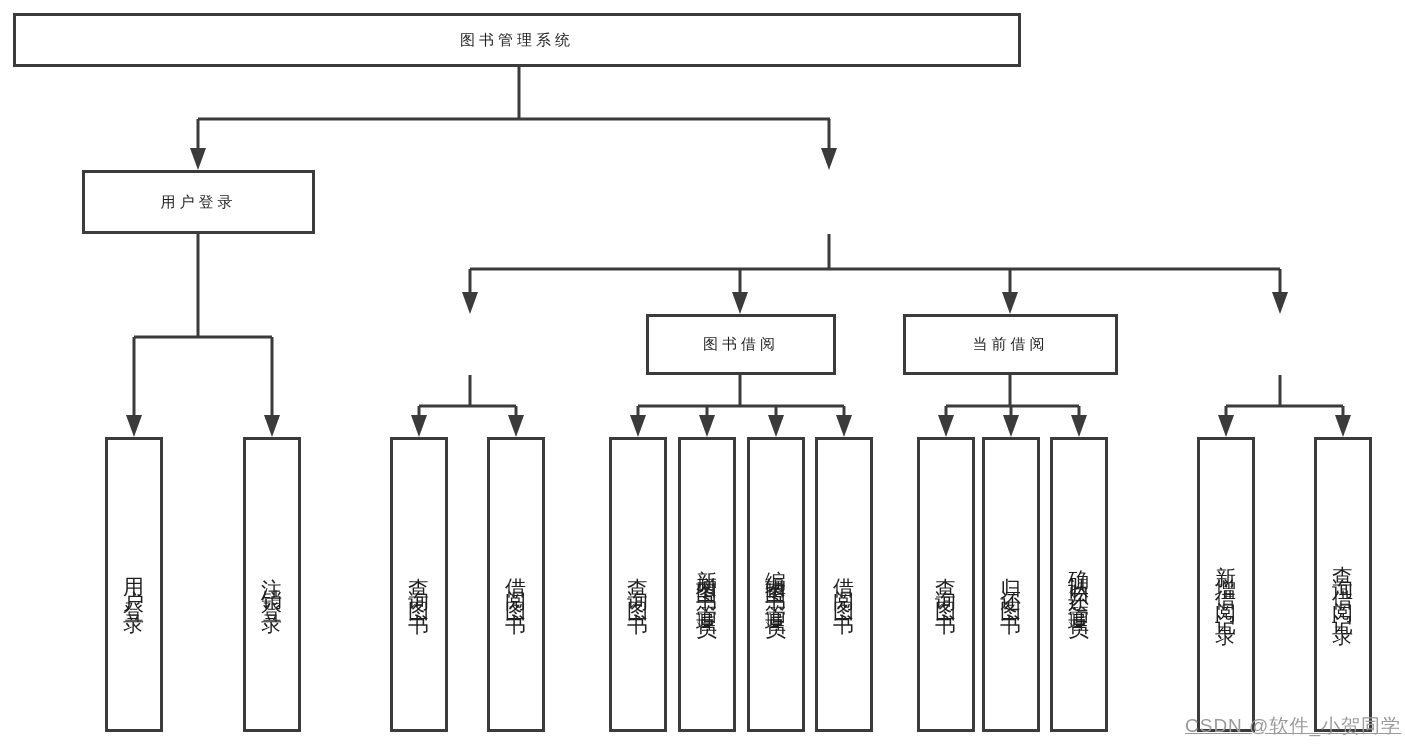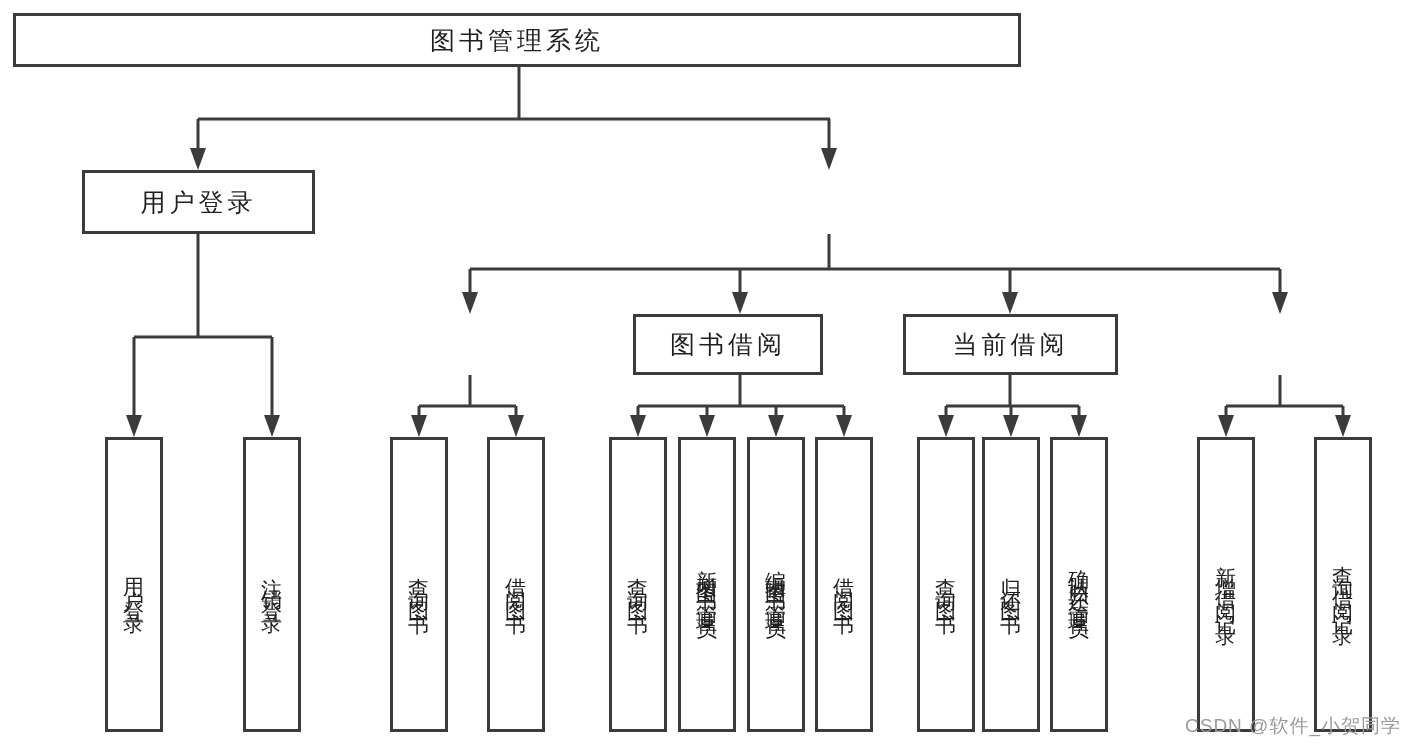--- a/index.html
+++ b/index.html
@@ -25,21 +25,21 @@
     position: absolute;
     box-sizing: border-box;
     background: #ffffff;
     border: 3px solid #3b3b3b;
     display: flex;
     align-items: center;
     justify-content: center;
     color: #1f1f1f;
   }
   .hbox span {
-    font-size: 25px;
+    font-size: 15px;
     letter-spacing: 4px;
     white-space: nowrap;
   }
   .root  { left: 13px;  top: 13px;  width: 1008px; height: 54px; }
   .lvl2  { top: 170px; height: 64px; }
   .lvl3  { top: 314px; height: 61px; }
   .leaf  { top: 437px; width: 58px; height: 295px; }
   .leaf .vtext {
     writing-mode: vertical-rl;
     text-orientation: mixed;
@@ -50,20 +50,21 @@
   }
   .leaf.long .vtext { letter-spacing: 7px; }
   .watermark {
     position: absolute;
     left: 1185px;
     top: 713px;
     font-size: 19px;
     letter-spacing: 1px;
     color: #9a9a9a;
     white-space: nowrap;
+    text-decoration: underline;
   }
   .stroke { stroke: #3b3b3b; stroke-width: 3; fill: none; }
   .arrow  { fill: #3b3b3b; stroke: none; }
 </style>
 </head>
 <body>
 
 <div id="canvas">
 
   <svg id="connectors" viewBox="0 0 1405 747" xmlns="http://www.w3.org/2000/svg">
@@ -143,21 +144,21 @@
   </svg>
 
   <div class="box hbox root">
     <span>图书管理系统</span>
   </div>
 
   <div class="box hbox lvl2" style="left:82px;width:233px">
     <span>用户登录</span>
   </div>
 
-  <div class="box hbox lvl3" style="left:633px;width:190px">
+  <div class="box hbox lvl3" style="left:646px;width:190px">
     <span>图书借阅</span>
   </div>
   <div class="box hbox lvl3" style="left:903px;width:215px">
     <span>当前借阅</span>
   </div>
 
   <div class="box leaf" style="left:105px">
     <span class="vtext">用户登录</span>
   </div>
   <div class="box leaf" style="left:243px">

